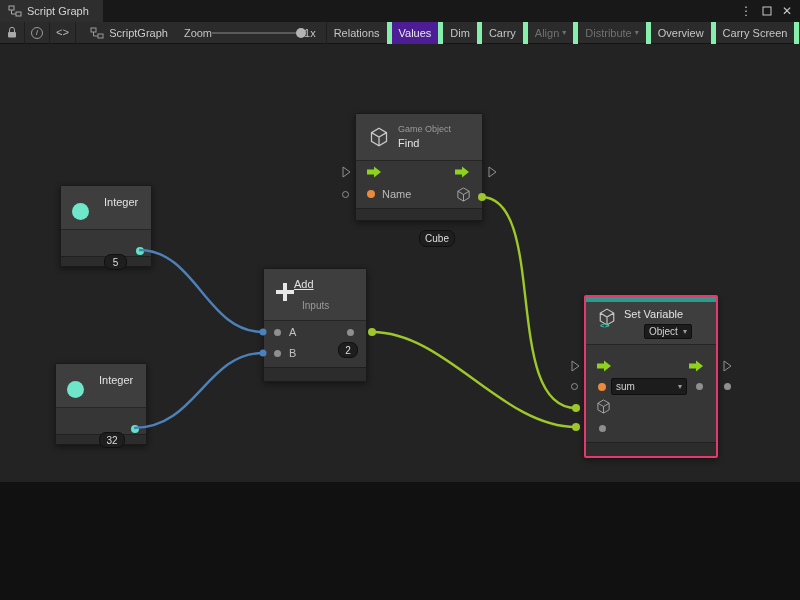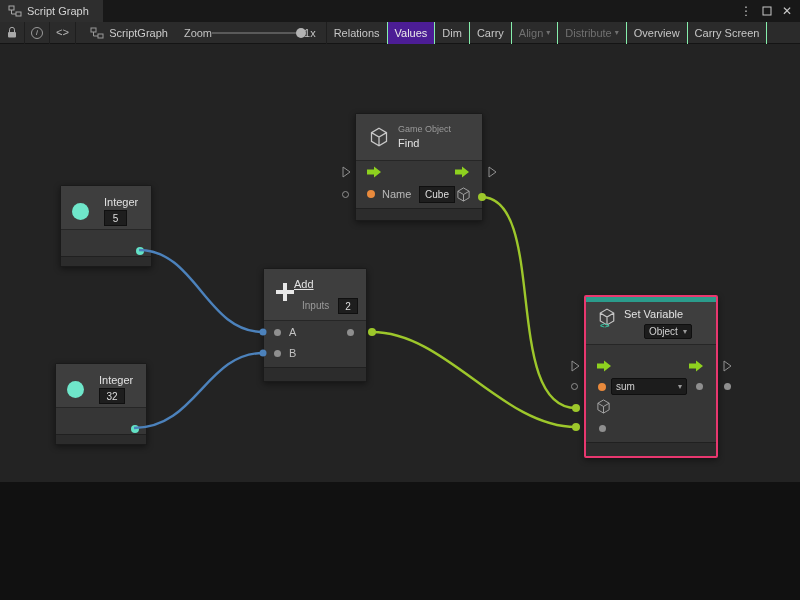--- a/index.html
+++ b/index.html
@@ -23,44 +23,44 @@
               border-right:1px solid #1e1e1e; color:#b8b8b8; }
   .tool-btn.mono { font-family:"Liberation Mono", monospace; font-size:11px; }
   .graphname { display:flex; align-items:flex-start; gap:5px; padding:0 10px 0 14px; color:#cccccc; }
   .zoom-wrap { display:flex; align-items:center; gap:0; padding:0 6px; }
   .slider { position:relative; width:92px; height:12px; }
   .slider .track { position:absolute; left:0; right:0; top:5px; height:2px; background:#5a5a5a; }
   .slider .handle { position:absolute; right:-2px; top:1px; width:10px; height:10px;
                     border-radius:50%; background:#b4b4b4; }
   .btn-group { display:flex; height:22px; margin-left:4px; border-left:1px solid #1e1e1e; }
   .tb-button { display:flex; align-items:center; gap:3px; padding:0 7px; height:22px;
-               color:#c6c6c6; border-right:1px solid #86efac; white-space:nowrap; }
+               color:#c6c6c6; border-right:5px solid #86efac; white-space:nowrap; }
   .tb-button.active { background:#4c1d95; color:#eaeaea; }
   .tb-button.disabled { color:#707070; }
   .caret { font-size:8px; line-height:1; }
   .info-circle { width:12px; height:12px; border:1px solid #9a9a9a; border-radius:50%;
                  display:flex; align-items:center; justify-content:center;
                  font-size:8px; color:#b8b8b8; font-style:italic; }
 
   
   .canvas { position:relative; flex:1 1 auto; background:#232323; overflow:hidden; }
   .wires { position:absolute; inset:0; z-index:5; pointer-events:none; }
 
   
   .node { position:absolute; background:#363636; border:1px solid #1a1a1a; border-radius:2px;
           box-shadow:0 2px 6px rgba(0,0,0,.45); z-index:2; color:#d6d6d6; font-size:11px; }
   .n-header { position:absolute; left:0; right:0; top:0; background:#3e3e3e;
               border-bottom:1px solid #262626; }
   .n-footer { position:absolute; left:0; right:0; bottom:0; background:#2c2c2c;
               border-top:1px solid #202020; }
   .n-title { color:#e2e2e2; }
   .n-sub { color:#9a9a9a; font-size:9px; }
-  .field { position:absolute; background:#1e1e1e; border:1px solid #101010; border-radius:0;
+  .field { position:absolute; background:#1e1e1e; border:1px solid #101010; border-radius:7px;
            color:#dedede; font-size:10px; display:flex; align-items:center;
-           justify-content:center; }
+           justify-content:center;margin-top:44px; }
   .dropdown { position:absolute; background:#1c1c1c; border:1px solid #0f0f0f; border-radius:2px;
               color:#d0d0d0; font-size:10px; display:flex; align-items:center; padding:0 4px; }
   .dropdown .caret { margin-left:auto; color:#9a9a9a; }
   .pdot { position:absolute; border-radius:50%; }
   .pdot.gray { width:7px; height:7px; background:#8f8f8f; }
   .pdot.teal { width:8px; height:8px; background:#63e2c6; }
   .pdot.orange { width:8px; height:8px; background:#e98a3c; }
   .big-teal { position:absolute; width:17px; height:17px; border-radius:50%; background:#6fe6ca; }
   .port-label { position:absolute; color:#c2c2c2; }
   .oport { position:absolute; }

